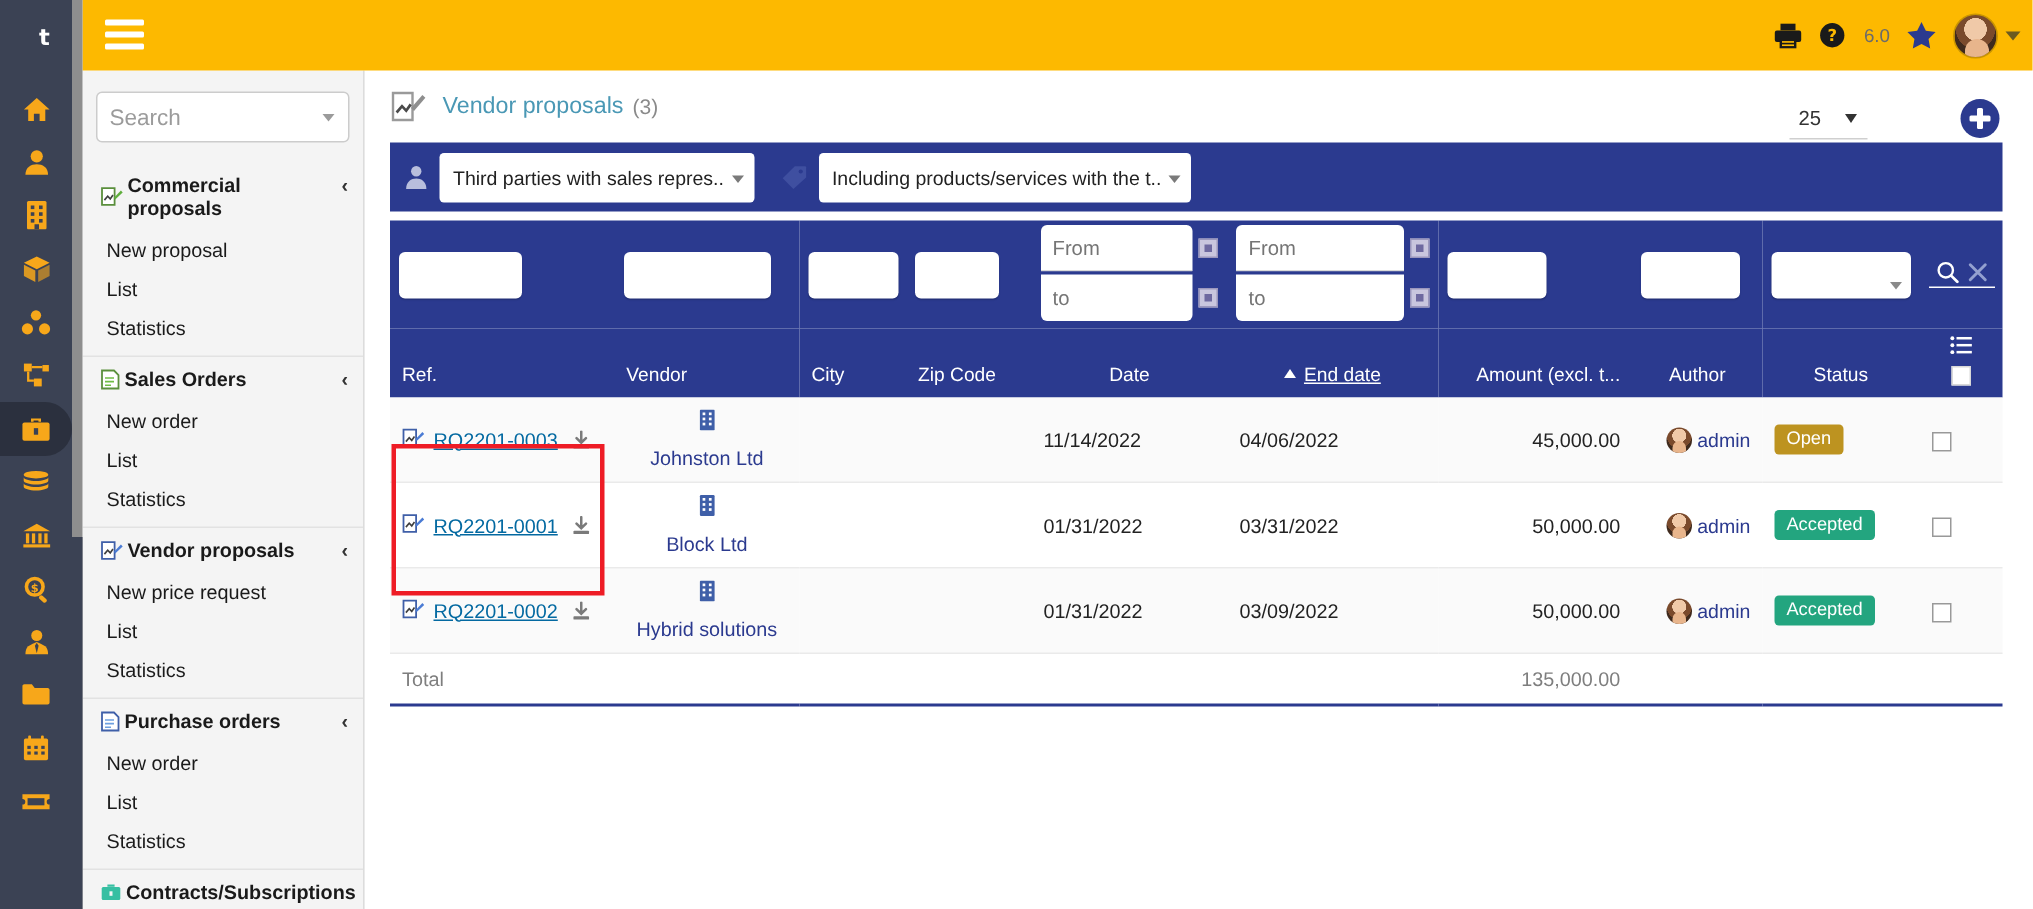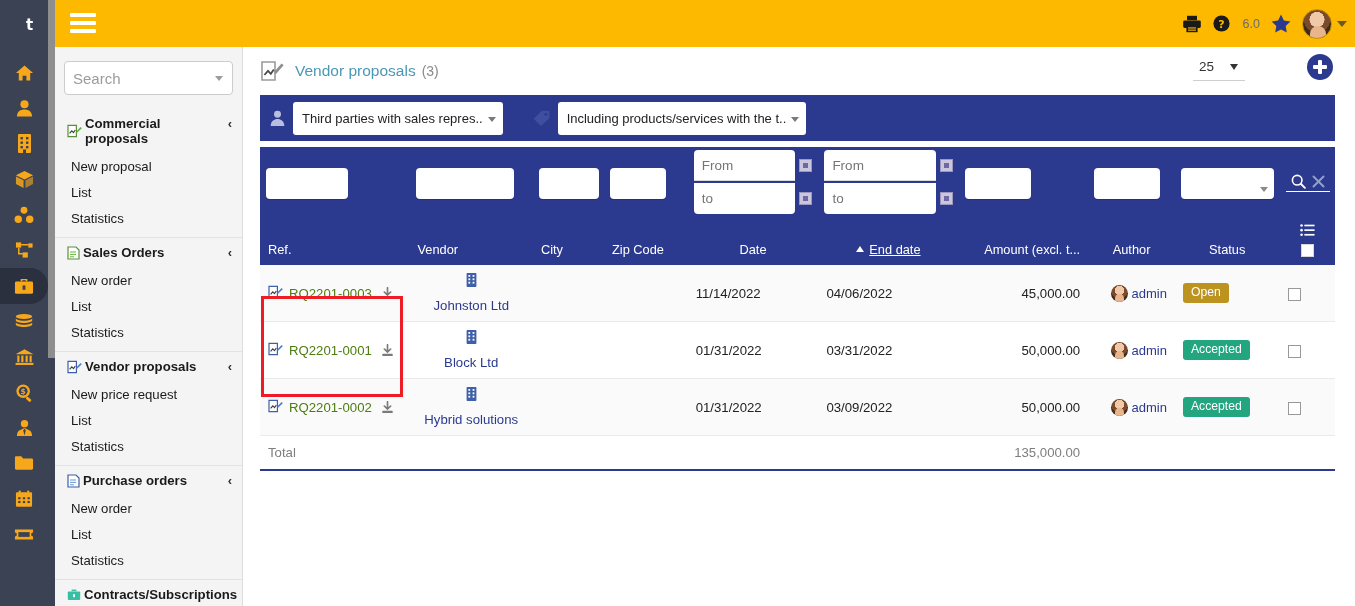--- a/index.html
+++ b/index.html
@@ -136,21 +136,21 @@
   
   #title-row {
     position:relative; height: 48px;
     display:flex; align-items:center;
     padding: 0 0 0 17px;
   }
   #title-icon { margin-right: 11px; display:flex; align-items:center; }
   #page-title { font-size: 15.5px; color: #4a98b5; }
   #page-count { font-size: 14px; color: #8a8a8a; margin-left: 6px; }
 
-  .title-right { position:absolute; right: 22px; top: 6px; display:flex; align-items:center; }
+  .title-right { position:absolute; right: 22px; top: 18px; display:flex; align-items:center; }
   #page-size {
     width: 52px; height: 28px;
     border: none; border-bottom: 1px solid #cfcfcf;
     background: #fff;
     font-family: "Liberation Sans", sans-serif;
     font-size: 13.5px; color: #333;
     padding-left: 6px;
     -webkit-appearance: none; appearance: none;
     cursor: pointer;
   }
@@ -171,21 +171,21 @@
   #add-button .plus-v { position:absolute; width:4px; height:14px; background:#fff; border-radius:1px; }
   #add-button-inner { position:relative; width:26px; height:26px; display:flex; align-items:center; justify-content:center; }
 
   
   #filter-band {
     margin: 0 20px 0 17px;
     background: #2b3a8f;
     height: 46px;
     display:flex; align-items:center;
     padding: 0 10px;
-    gap: 16px;
+    gap: 4px;
   }
   .fchip { display:flex; align-items:center; margin-right: 14px; }
   .fchip .fchip-icon { margin-right: 8px; display:flex; align-items:center; }
   .fchip .fchip-box {
     background: #ffffff; border-radius: 3px;
     height: 33px; display:flex; align-items:center;
     padding: 0 20px 0 9px;
     font-size: 13px; color:#222;
     position: relative; cursor: pointer;
     white-space: nowrap;
@@ -269,21 +269,21 @@
     border-bottom: 1px solid #eaeaea;
     padding: 8px 8px;
     font-size: 13.2px;
     color: #222;
     height: 33px;
     white-space: nowrap;
   }
   td.right { text-align: right; }
   td.center { }
   .ref-cell { display:flex; align-items:center; gap:6px; }
-  .ref-link { color: #4d7c0f; cursor:pointer; }
+  .ref-link { color: #0369a1; cursor:pointer;text-decoration:underline; }
   .ref-dl { margin-left: 3px; cursor:pointer; display:flex; align-items:center; }
   .vendor-cell { display:flex; align-items:center; gap:8px;flex-direction:column; }
   .vendor-link { color:#2b3a8f; cursor:pointer; }
   .author-cell { display:flex; align-items:center; justify-content:flex-end; gap:4px; }
   .mini-avatar {
     width: 17px; height: 17px; border-radius:50%;
     background: radial-gradient(circle at 50% 32%, #f0c9a8 0 32%, #7a4a2c 33% 58%, #3f2a1d 59% 100%);
     position:relative; overflow:hidden; flex:0 0 17px;
   }
   .mini-avatar::after {

